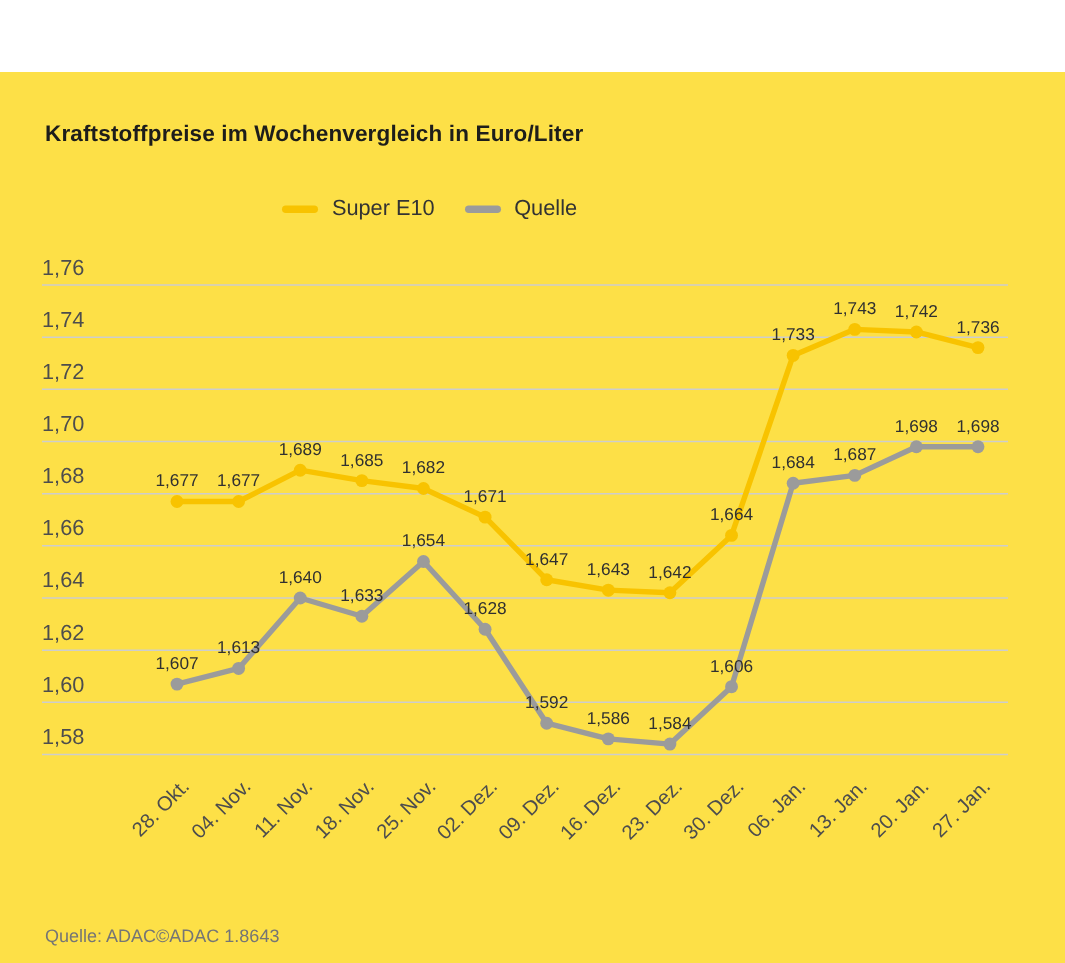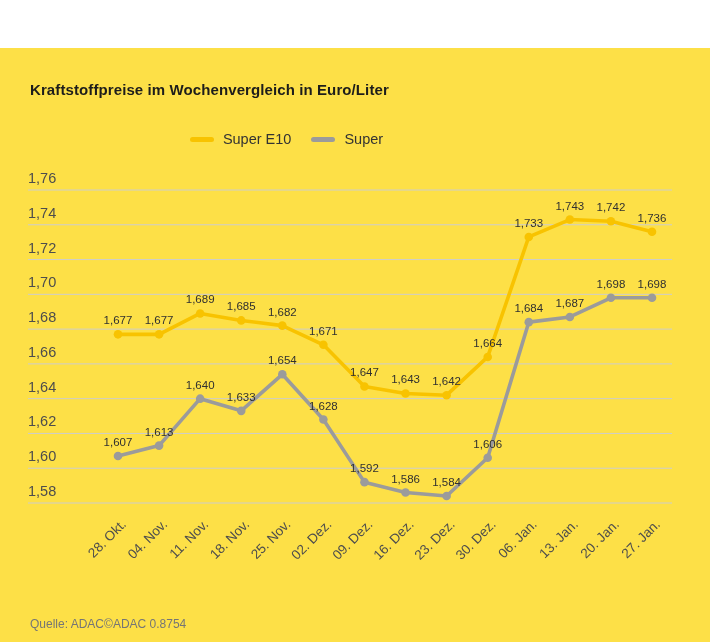--- a/index.html
+++ b/index.html
@@ -74,21 +74,21 @@
 
   <h1 class="chart-title">Kraftstoffpreise im Wochenvergleich in Euro/Liter</h1>
 
   <div class="legend">
     <div class="legend-item">
       <span class="legend-swatch" style="background: rgb(248, 195, 0);"></span>
       <span class="legend-label">Super E10</span>
     </div>
     <div class="legend-item">
       <span class="legend-swatch" style="background: rgb(155, 155, 155);"></span>
-      <span class="legend-label">Super</span>
+      <span class="legend-label">Quelle</span>
     </div>
   </div>
 
   <svg id="chart-svg" width="710" height="642">
       <line x1="28" y1="142" x2="672" y2="142" stroke="#CDCDCD" stroke-width="1"></line>
       <text x="28" y="135" font-size="14.5" fill="#4d4d4d">1,76</text>
       <line x1="28" y1="176.77777777777783" x2="672" y2="176.77777777777783" stroke="#CDCDCD" stroke-width="1"></line>
       <text x="28" y="169.77777777777783" font-size="14.5" fill="#4d4d4d">1,74</text>
       <line x1="28" y1="211.55555555555566" x2="672" y2="211.55555555555566" stroke="#CDCDCD" stroke-width="1"></line>
       <text x="28" y="204.55555555555566" font-size="14.5" fill="#4d4d4d">1,72</text>
@@ -175,16 +175,16 @@
       <text x="446.61538461538464" y="438.0444444444444" font-size="11.5" fill="#303030" text-anchor="middle">1,584</text>
       <text x="487.69230769230774" y="399.78888888888883" font-size="11.5" fill="#303030" text-anchor="middle">1,606</text>
       <text x="528.7692307692308" y="264.1555555555557" font-size="11.5" fill="#303030" text-anchor="middle">1,684</text>
       <text x="569.8461538461538" y="258.93888888888887" font-size="11.5" fill="#303030" text-anchor="middle">1,687</text>
       <text x="610.9230769230769" y="239.81111111111125" font-size="11.5" fill="#303030" text-anchor="middle">1,698</text>
       <text x="652" y="239.81111111111125" font-size="11.5" fill="#303030" text-anchor="middle">1,698</text>
     </svg>
 
   <div class="footer">
     <span>Quelle: ADAC</span>
-    <span>©ADAC 0.8754</span>
+    <span>©ADAC 1.8643</span>
   </div>
 
 </div>
 
 </body></html>

